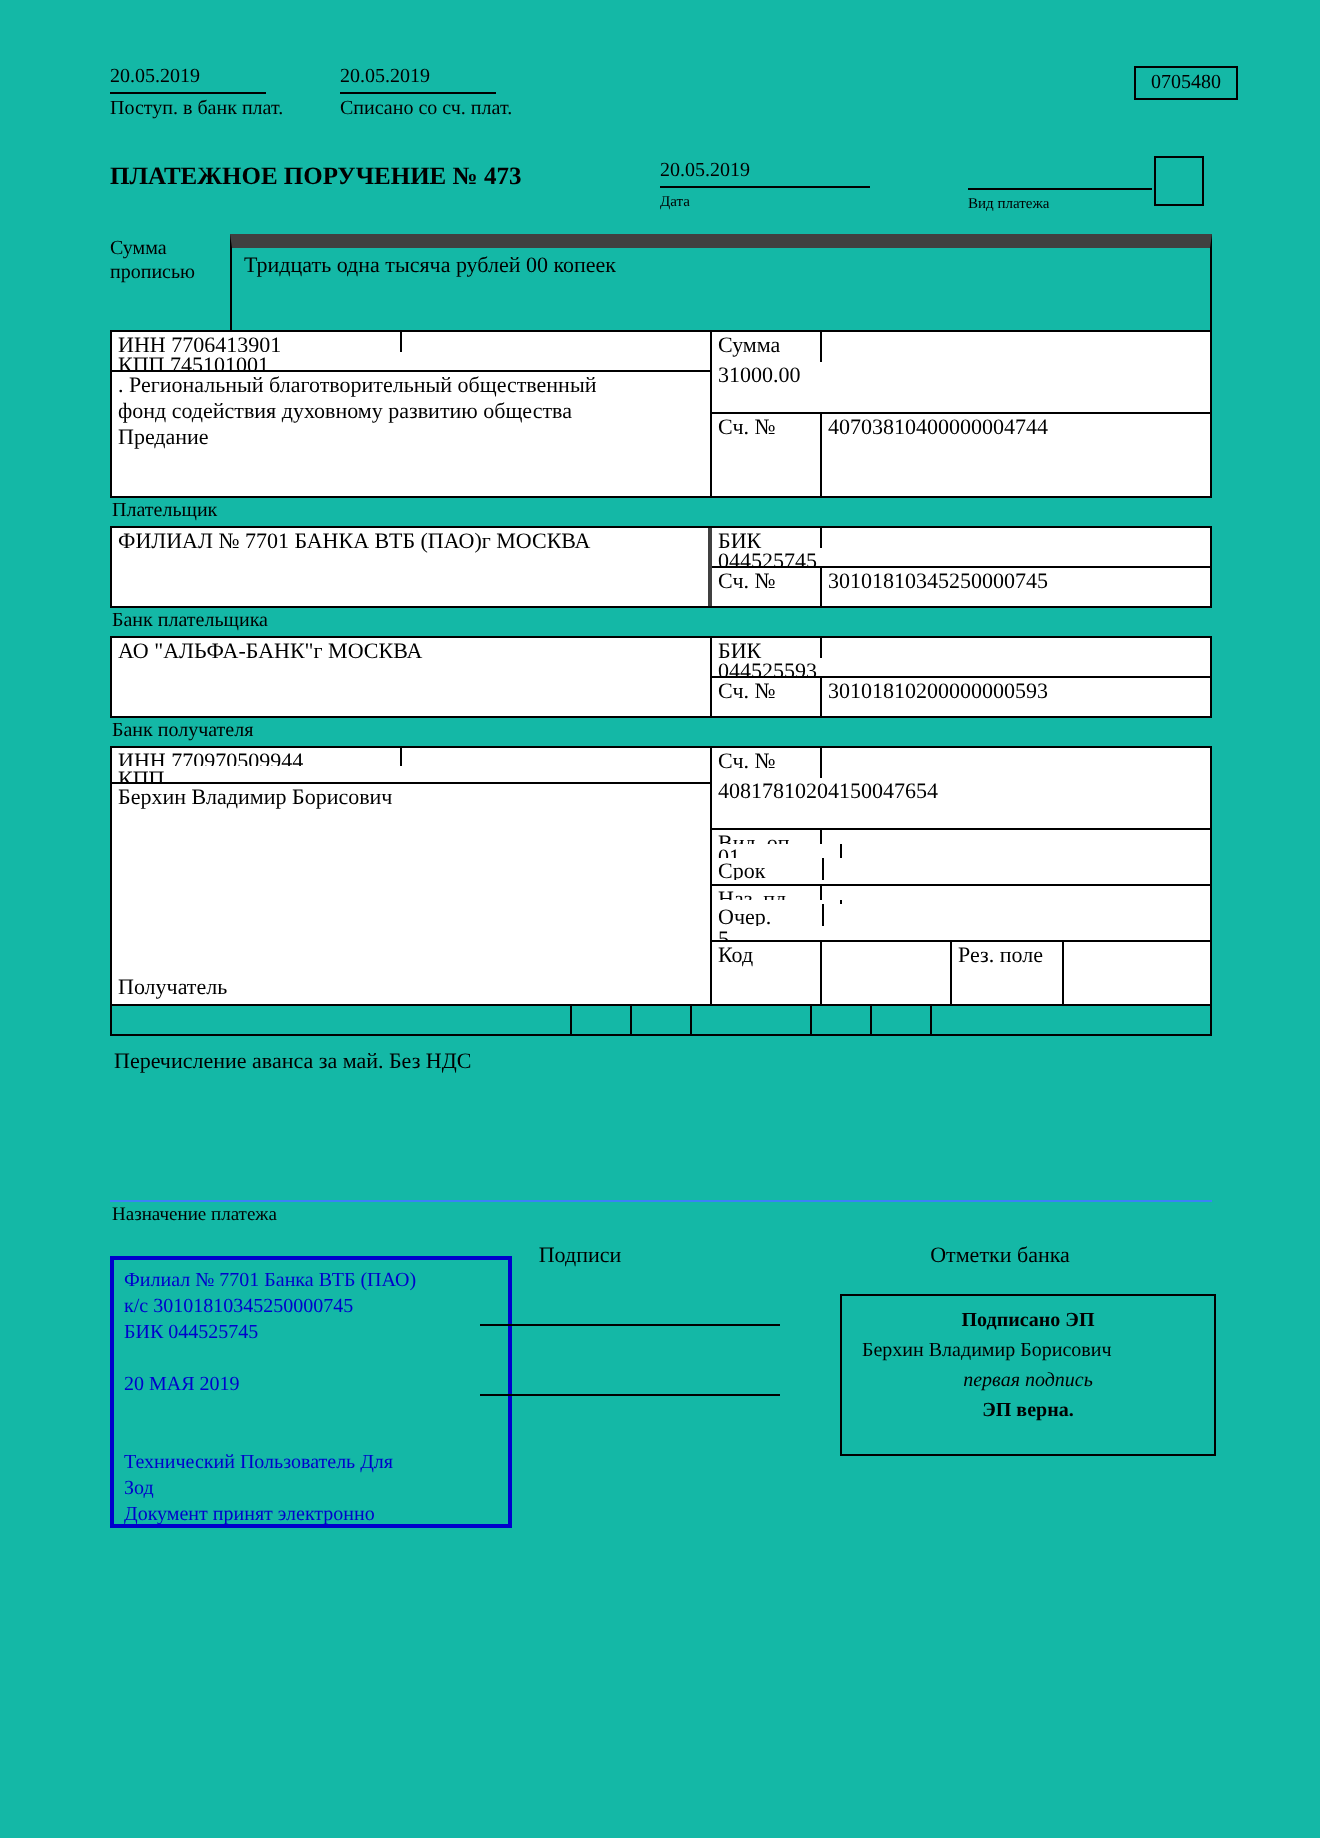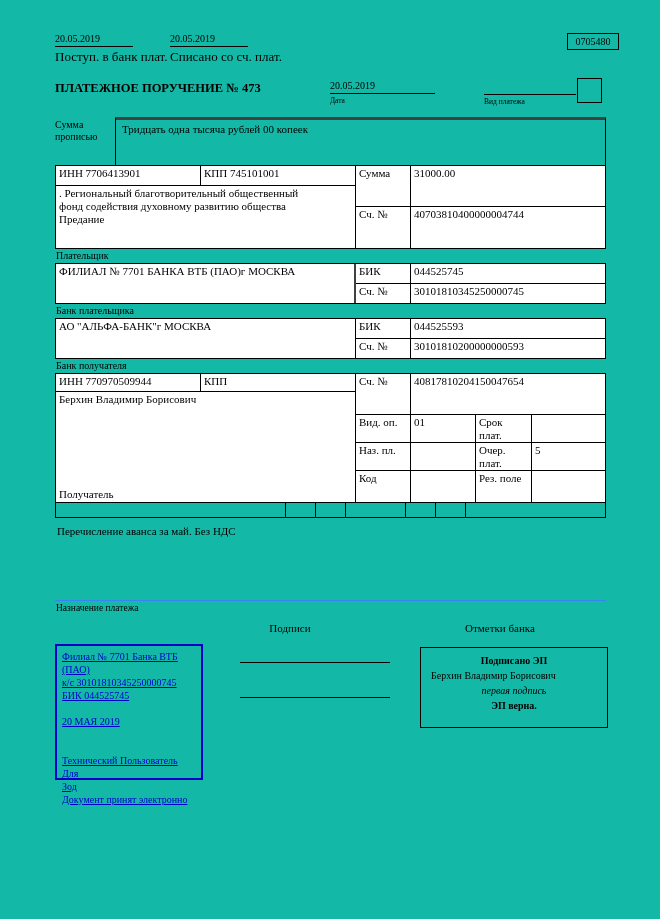--- a/index.html
+++ b/index.html
@@ -12,26 +12,26 @@
   .ctr { text-align:center; }
   .fs7 { font-size:7.5px; }
   .fs9 { font-size:9.5px; }
   .fs10 { font-size:10px; }
   .fs11 { font-size:11px; }
   .fs12 { font-size:12.5px; }
   .flex { display:flex; }
   .col { display:flex; flex-direction:column; }
   .f1 { flex:1 1 auto; min-width:0; min-height:0; }
   .br { border-right:1px solid #000; }
-  .bb { border-bottom:1px solid #000; }
+  .bb { border-bottom:1px solid #000;flex-direction:column; }
   .sect { display:flex; border:1px solid #000; width:100%; background:#fff; }
   .cell { padding:1px 3px; font-size:11px; line-height:13px; overflow:hidden; }
   .lblrow { height:14px; font-size:10px; line-height:13px; padding-left:1px; }
   .dateblk .val { width:78px; border-bottom:1px solid #000; padding-bottom:2px; font-size:10px; }
-  .dateblk .lbl { padding-top:2px; font-size:13px; }
+  .dateblk .lbl { padding-top:2px; font-size:10px; }
   .payer-name { padding-right:44px; }
   .stamp-box { border:2px solid #0000cc; color:#0000cc; font-size:10px; line-height:13px; padding:4px 5px; }
   .stamp-line { min-height:13px; }
   .gap1 { margin-top:13px; }
   .gap2 { margin-top:26px; }
   .sigline { border-top:1px solid #000; height:0; }
   .esign { border:1px solid #000; font-size:10px; line-height:15px; padding:5px 10px 0 10px; }
 </style>
 </head>
 <body>
@@ -55,21 +55,21 @@
     <div class="fs10" style="width:105px; border-bottom:1px solid #000; padding-bottom:2px;">20.05.2019</div>
     <div class="fs7" style="padding-top:2px;">Дата</div>
   </div>
   <div class="abs" style="left:484px; top:80px;">
     <div style="width:92px; height:15px; border-bottom:1px solid #000;"></div>
     <div class="fs7" style="padding-top:2px;">Вид платежа</div>
   </div>
   <div class="abs" style="left:577px; top:78px; width:25px; height:25px; border:1px solid #000;"></div>
 
   <div class="abs fs10" style="left:55px; top:119px; width:58px; line-height:12px;">Сумма прописью</div>
-  <div class="abs" style="left:115px; top:117px; width:491px; height:48px; border-top:3px solid #404040; border-left:1px solid #000; border-right:1px solid #000; padding:3px 6px;">
+  <div class="abs" style="left:115px; top:117px; width:491px; height:48px; border-top:7px solid #404040; border-left:1px solid #000; border-right:1px solid #000; padding:3px 6px;">
     <span class="fs11">Тридцать одна тысяча рублей 00 копеек</span>
   </div>
 
   <div class="abs" style="left:55px; top:165px; width:551px;">
 
     <div class="sect" style="height:84px;">
       <div class="col" style="width:300px; border-right:1px solid #000;">
         <div class="flex bb" style="height:20px;">
           <div class="cell br" style="width:145px;">ИНН 7706413901</div>
           <div class="cell f1">КПП 745101001</div>
@@ -163,21 +163,21 @@
       <div class="br" style="width:30px;"></div>
       <div class="f1"></div>
     </div>
 
     <div style="height:83px; border-bottom:1px solid #3b82f6; padding:7px 2px;">
       <span class="fs11">Перечисление аванса за май. Без НДС</span>
     </div>
     <div class="fs9" style="padding:2px 1px;">Назначение платежа</div>
   </div>
 
-  <div class="abs stamp-box" style="left:55px; top:644px; width:148px; height:136px;text-decoration:underline;">
+  <div class="abs stamp-box" style="left:55px; top:628px; width:201px; height:136px;">
     <div class="stamp-line">Филиал № 7701 Банка ВТБ (ПАО)</div>
     <div class="stamp-line">к/с 30101810345250000745</div>
     <div class="stamp-line">БИК 044525745</div>
     <div class="stamp-line gap1">20 МАЯ 2019</div>
     <div class="stamp-line gap2">Технический Пользователь Для</div>
     <div class="stamp-line">Зод</div>
     <div class="stamp-line">Документ принят электронно</div>
   </div>
 
   <div class="abs fs11 ctr" style="left:235px; top:622px; width:110px;">Подписи</div>

